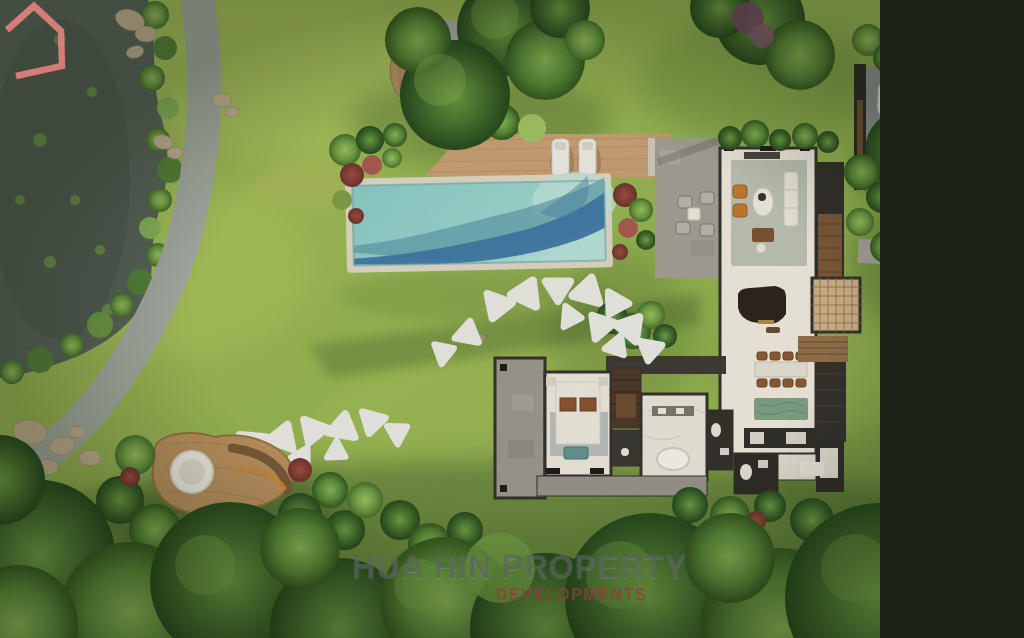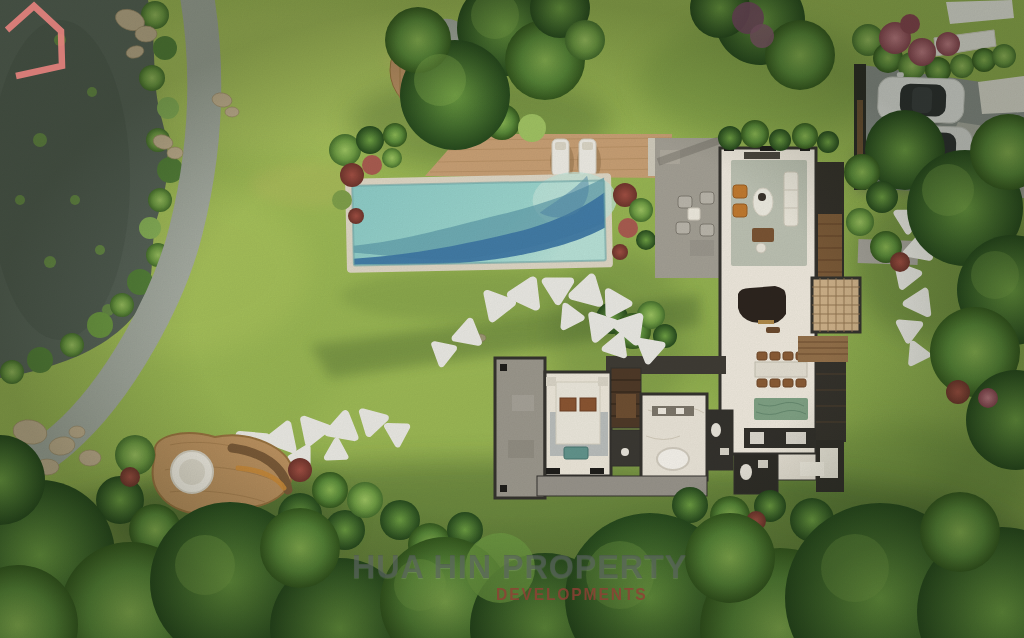--- a/index.html
+++ b/index.html
@@ -1,16 +1,16 @@
 <!DOCTYPE html>
 <html><head>
 <meta charset="utf-8">
 <style>
   html,body{margin:0;padding:0;background:#1c2417;}
-  .stage{position:relative;width:1024px;height:638px;overflow:hidden;
+  .stage{position:relative;width:880px;height:638px;overflow:hidden;
          font-family:"Liberation Sans",sans-serif;background:#fde047;}
   .stage svg{position:absolute;left:0;top:0;}
   .watermark{position:absolute;left:0;top:0;width:100%;height:100%;pointer-events:none;}
   .wm-line1{position:absolute;left:352px;top:547px;font-size:34px;font-weight:bold;
             letter-spacing:1px;color:rgba(82,90,88,0.62);transform:scaleX(.95);
             transform-origin:left top;text-shadow:0 1px 1px rgba(255,255,255,.12);white-space:nowrap;}
   .wm-line2{position:absolute;left:496px;top:585px;width:120px;text-align:right;
             font-size:17px;font-weight:bold;letter-spacing:2px;color:rgba(146,62,54,0.8);
             transform:scaleX(.92);transform-origin:left top;white-space:nowrap;}
   .wm-logo{position:absolute;left:606px;top:526px;opacity:.88;}

